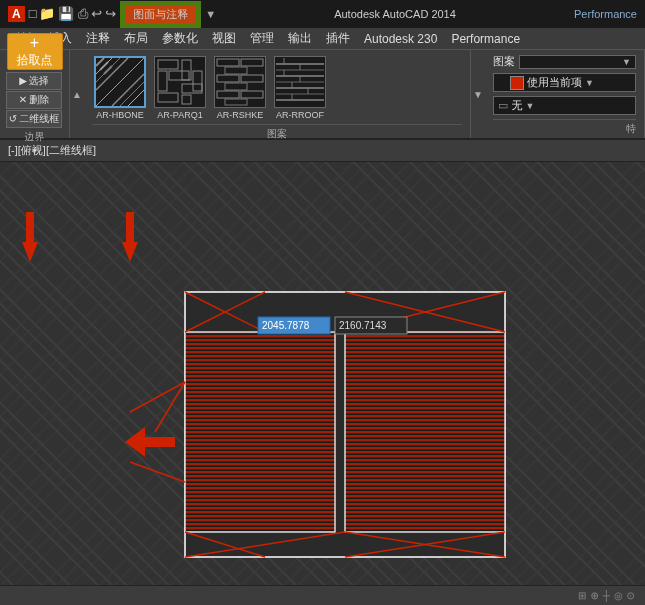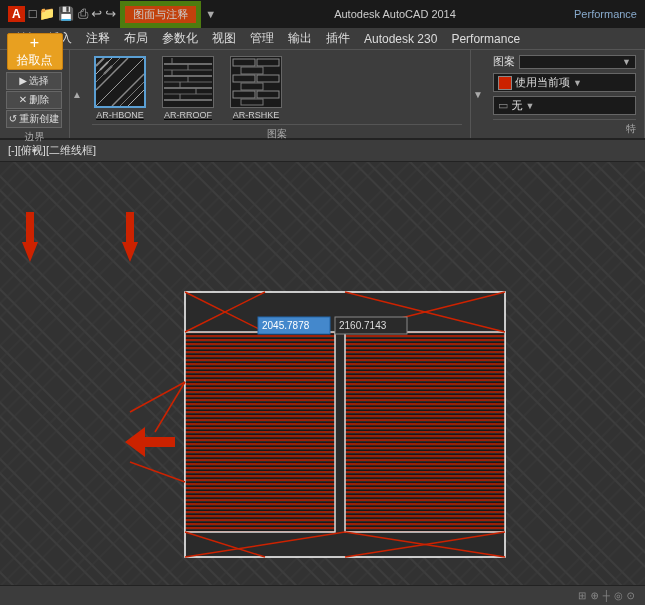--- a/index.html
+++ b/index.html
@@ -96,23 +96,22 @@
     .ribbon-patterns {
       display: flex;
       flex-direction: column;
       padding: 4px 8px;
       border-right: 1px solid #555;
       flex: 1;
     }
 
     .pattern-row {
       display: flex;
-      gap: 12px;
+      gap: 4px;
       flex: 1;
-      text-decoration: underline;
     }
 
     .pattern-item {
       display: flex;
       flex-direction: column;
       align-items: center;
       cursor: pointer;
       padding: 2px;
     }
 
@@ -283,21 +282,21 @@
       <div class="ribbon-small-btn">
         <span>▶</span>
         <span>选择</span>
       </div>
       <div class="ribbon-small-btn">
         <span>✕</span>
         <span>删除</span>
       </div>
       <div class="ribbon-small-btn">
         <span>↺</span>
-        <span>重新创建</span>
+        <span>二维线框</span>
       </div>
     </div>
     <div class="section-label">边界</div>
     <div style="color:#aaa;font-size:9px;">▼</div>
   </div>
 
   <div class="scroll-arrow">
     <span>▲</span>
   </div>
 
@@ -318,81 +317,97 @@
             <line x1="0" y1="32" x2="32" y2="0" stroke="#888" stroke-width="1.5"></line>
             <line x1="16" y1="48" x2="48" y2="16" stroke="#888" stroke-width="1.5"></line>
             <line x1="0" y1="48" x2="48" y2="0" stroke="#999" stroke-width="1"></line>
             <line x1="24" y1="48" x2="48" y2="24" stroke="#777" stroke-width="1"></line>
             <line x1="0" y1="24" x2="24" y2="0" stroke="#777" stroke-width="1"></line>
           </svg>
         </div>
         <span class="pattern-name">AR-HBONE</span>
       </div>
 
-
       <div class="pattern-item">
         <div class="pattern-box" style="background:#1a1a1a;">
           <svg width="48" height="48" viewBox="0 0 48 48">
             <rect width="48" height="48" fill="#1a1a1a"></rect>
-            <line x1="0" y1="6" x2="48" y2="6" stroke="#888" stroke-width="1.5"></line>
-            <line x1="0" y1="12" x2="48" y2="12" stroke="#666" stroke-width="1"></line>
-            <line x1="0" y1="18" x2="48" y2="18" stroke="#888" stroke-width="1.5"></line>
-            <line x1="0" y1="24" x2="48" y2="24" stroke="#666" stroke-width="1"></line>
-            <line x1="0" y1="30" x2="48" y2="30" stroke="#888" stroke-width="1.5"></line>
-            <line x1="0" y1="36" x2="48" y2="36" stroke="#666" stroke-width="1"></line>
-            <line x1="0" y1="42" x2="48" y2="42" stroke="#888" stroke-width="1.5"></line>
-
-            <line x1="8" y1="0" x2="8" y2="6" stroke="#777" stroke-width="1"></line>
-            <line x1="24" y1="6" x2="24" y2="12" stroke="#777" stroke-width="1"></line>
-            <line x1="8" y1="12" x2="8" y2="18" stroke="#777" stroke-width="1"></line>
-            <line x1="24" y1="18" x2="24" y2="24" stroke="#777" stroke-width="1"></line>
-            <line x1="16" y1="24" x2="16" y2="30" stroke="#777" stroke-width="1"></line>
-            <line x1="32" y1="30" x2="32" y2="36" stroke="#777" stroke-width="1"></line>
-            <line x1="16" y1="36" x2="16" y2="42" stroke="#777" stroke-width="1"></line>
+            <rect x="2" y="2" width="20" height="9" fill="none" stroke="#888" stroke-width="1"></rect>
+            <rect x="2" y="13" width="9" height="20" fill="none" stroke="#888" stroke-width="1"></rect>
+            <rect x="13" y="13" width="20" height="9" fill="none" stroke="#888" stroke-width="1"></rect>
+            <rect x="26" y="2" width="9" height="20" fill="none" stroke="#888" stroke-width="1"></rect>
+            <rect x="2" y="35" width="20" height="9" fill="none" stroke="#888" stroke-width="1"></rect>
+            <rect x="26" y="26" width="20" height="9" fill="none" stroke="#888" stroke-width="1"></rect>
+            <rect x="37" y="13" width="9" height="20" fill="none" stroke="#888" stroke-width="1"></rect>
+            <rect x="26" y="37" width="9" height="9" fill="none" stroke="#888" stroke-width="1"></rect>
           </svg>
         </div>
-        <span class="pattern-name">AR-RROOF</span>
+        <span class="pattern-name">AR-PARQ1</span>
       </div>
 
       <div class="pattern-item">
         <div class="pattern-box" style="background:#1a1a1a;">
           <svg width="48" height="48" viewBox="0 0 48 48">
             <rect width="48" height="48" fill="#1a1a1a"></rect>
 
             <rect x="1" y="1" width="22" height="7" fill="none" stroke="#888" stroke-width="1"></rect>
             <rect x="25" y="1" width="22" height="7" fill="none" stroke="#888" stroke-width="1"></rect>
             <rect x="9" y="9" width="22" height="7" fill="none" stroke="#777" stroke-width="1"></rect>
             <rect x="1" y="17" width="22" height="7" fill="none" stroke="#888" stroke-width="1"></rect>
             <rect x="25" y="17" width="22" height="7" fill="none" stroke="#888" stroke-width="1"></rect>
             <rect x="9" y="25" width="22" height="7" fill="none" stroke="#777" stroke-width="1"></rect>
             <rect x="1" y="33" width="22" height="7" fill="none" stroke="#888" stroke-width="1"></rect>
             <rect x="25" y="33" width="22" height="7" fill="none" stroke="#888" stroke-width="1"></rect>
             <rect x="9" y="41" width="22" height="6" fill="none" stroke="#777" stroke-width="1"></rect>
           </svg>
         </div>
         <span class="pattern-name">AR-RSHKE</span>
       </div>
+
+      <div class="pattern-item">
+        <div class="pattern-box" style="background:#1a1a1a;">
+          <svg width="48" height="48" viewBox="0 0 48 48">
+            <rect width="48" height="48" fill="#1a1a1a"></rect>
+            <line x1="0" y1="6" x2="48" y2="6" stroke="#888" stroke-width="1.5"></line>
+            <line x1="0" y1="12" x2="48" y2="12" stroke="#666" stroke-width="1"></line>
+            <line x1="0" y1="18" x2="48" y2="18" stroke="#888" stroke-width="1.5"></line>
+            <line x1="0" y1="24" x2="48" y2="24" stroke="#666" stroke-width="1"></line>
+            <line x1="0" y1="30" x2="48" y2="30" stroke="#888" stroke-width="1.5"></line>
+            <line x1="0" y1="36" x2="48" y2="36" stroke="#666" stroke-width="1"></line>
+            <line x1="0" y1="42" x2="48" y2="42" stroke="#888" stroke-width="1.5"></line>
+
+            <line x1="8" y1="0" x2="8" y2="6" stroke="#777" stroke-width="1"></line>
+            <line x1="24" y1="6" x2="24" y2="12" stroke="#777" stroke-width="1"></line>
+            <line x1="8" y1="12" x2="8" y2="18" stroke="#777" stroke-width="1"></line>
+            <line x1="24" y1="18" x2="24" y2="24" stroke="#777" stroke-width="1"></line>
+            <line x1="16" y1="24" x2="16" y2="30" stroke="#777" stroke-width="1"></line>
+            <line x1="32" y1="30" x2="32" y2="36" stroke="#777" stroke-width="1"></line>
+            <line x1="16" y1="36" x2="16" y2="42" stroke="#777" stroke-width="1"></line>
+          </svg>
+        </div>
+        <span class="pattern-name">AR-RROOF</span>
+      </div>
     </div>
     <div class="pattern-section-label">图案</div>
   </div>
 
   <div class="scroll-arrow">
     <span>▼</span>
   </div>
 
   <div class="ribbon-right">
     <div class="ribbon-right-row">
       <span class="right-label">图案</span>
       <div style="display:flex;align-items:center;background:#1a1a1a;border:1px solid #666;padding:1px 4px;flex:1;">
         <span style="color:#ddd;font-size:11px;flex:1;"></span>
         <span class="dropdown-arrow">▼</span>
       </div>
     </div>
     <div class="ribbon-right-row">
-      <div style="display:flex;align-items:center;gap:3px;background:#1a1a1a;border:1px solid #666;padding:1px 4px;flex:1;">
+      <div style="display:flex;align-items:center;gap:3px;background:#1a1a1a;border:1px solid #666;padding:1px 16px;flex:1;">
         <div class="color-swatch" style="background:#cc2200;width:14px;height:14px;border:1px solid #888;"></div>
         <span class="right-label">使用当前项</span>
         <span class="dropdown-arrow">▼</span>
       </div>
     </div>
     <div class="ribbon-right-row">
       <div style="display:flex;align-items:center;gap:3px;background:#1a1a1a;border:1px solid #666;padding:1px 4px;flex:1;">
         <span style="color:#888;font-size:11px;">▭</span>
         <span class="right-label">无</span>
         <span class="dropdown-arrow">▼</span>

